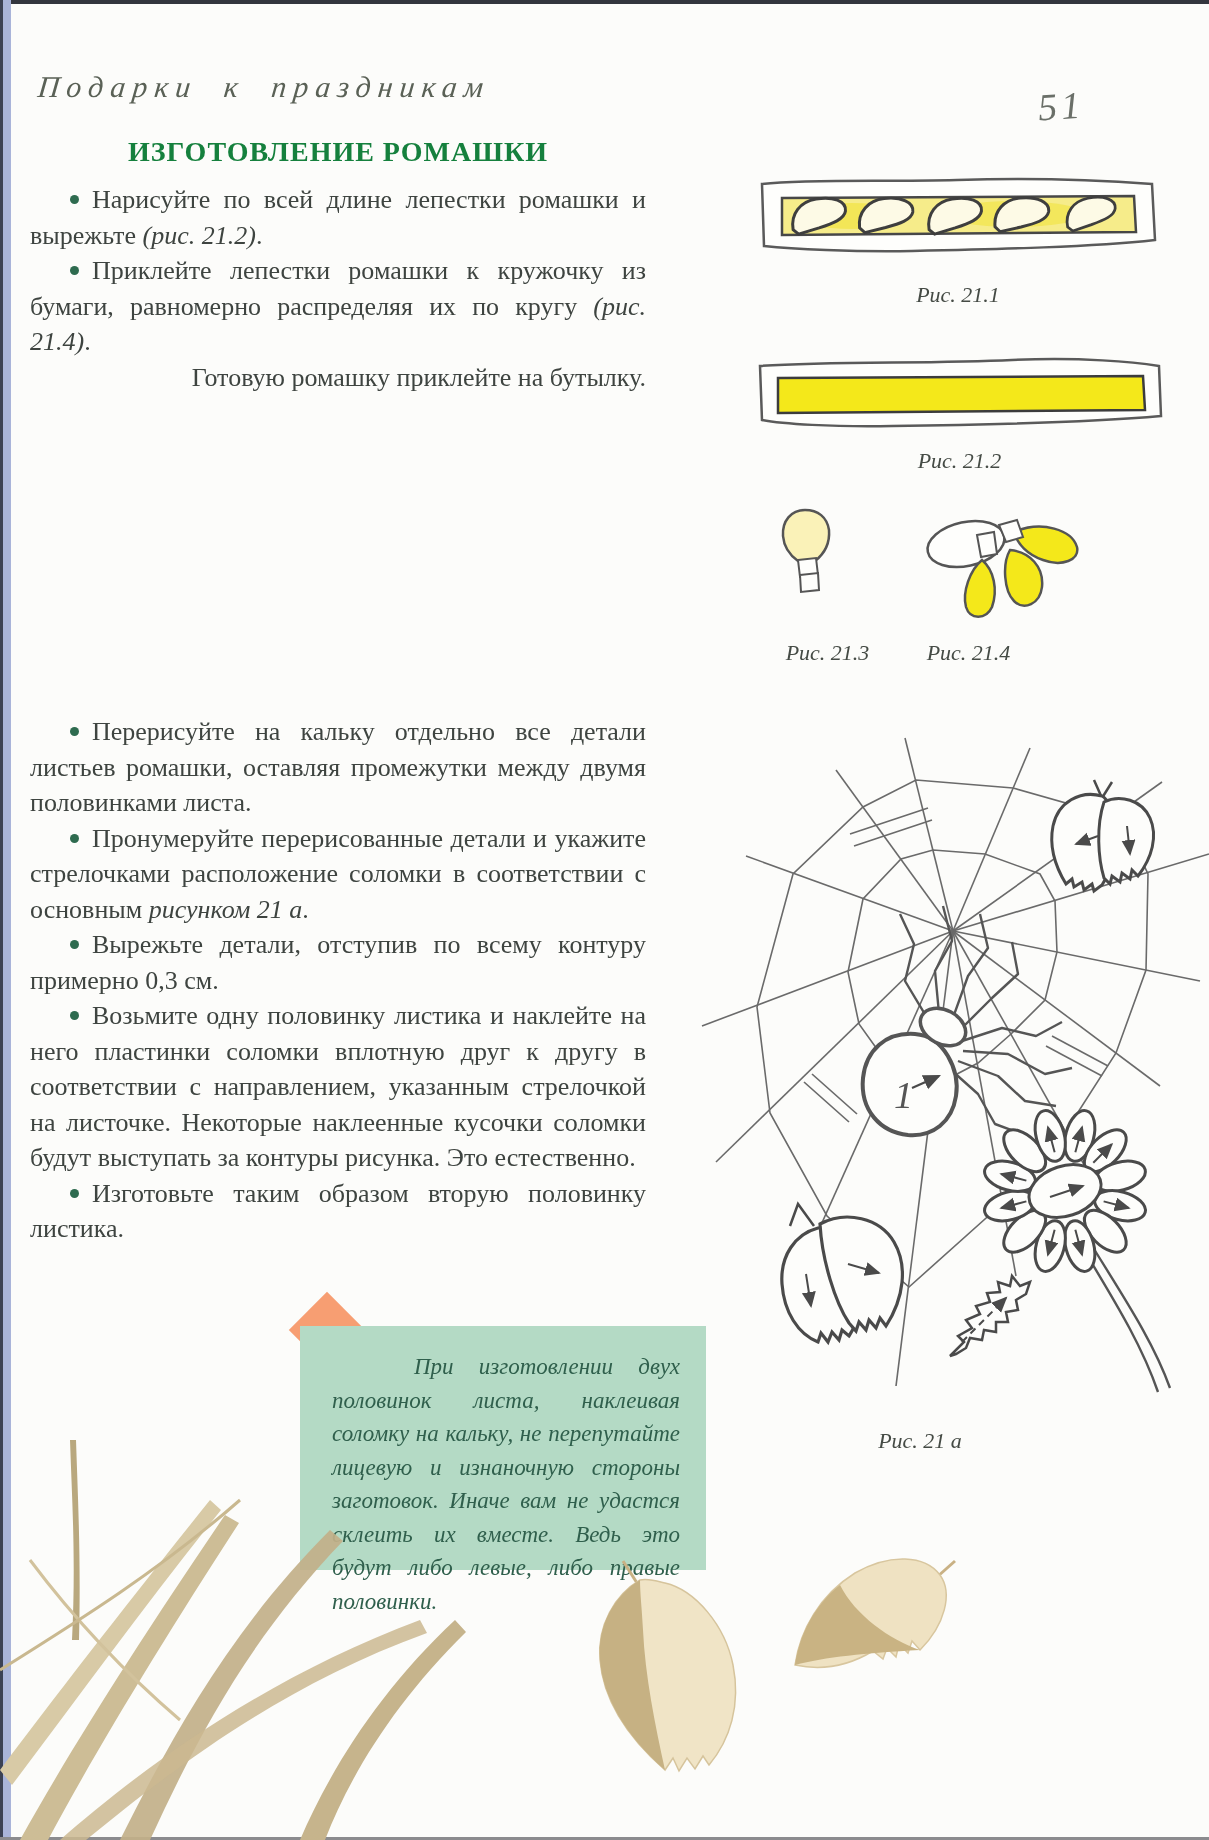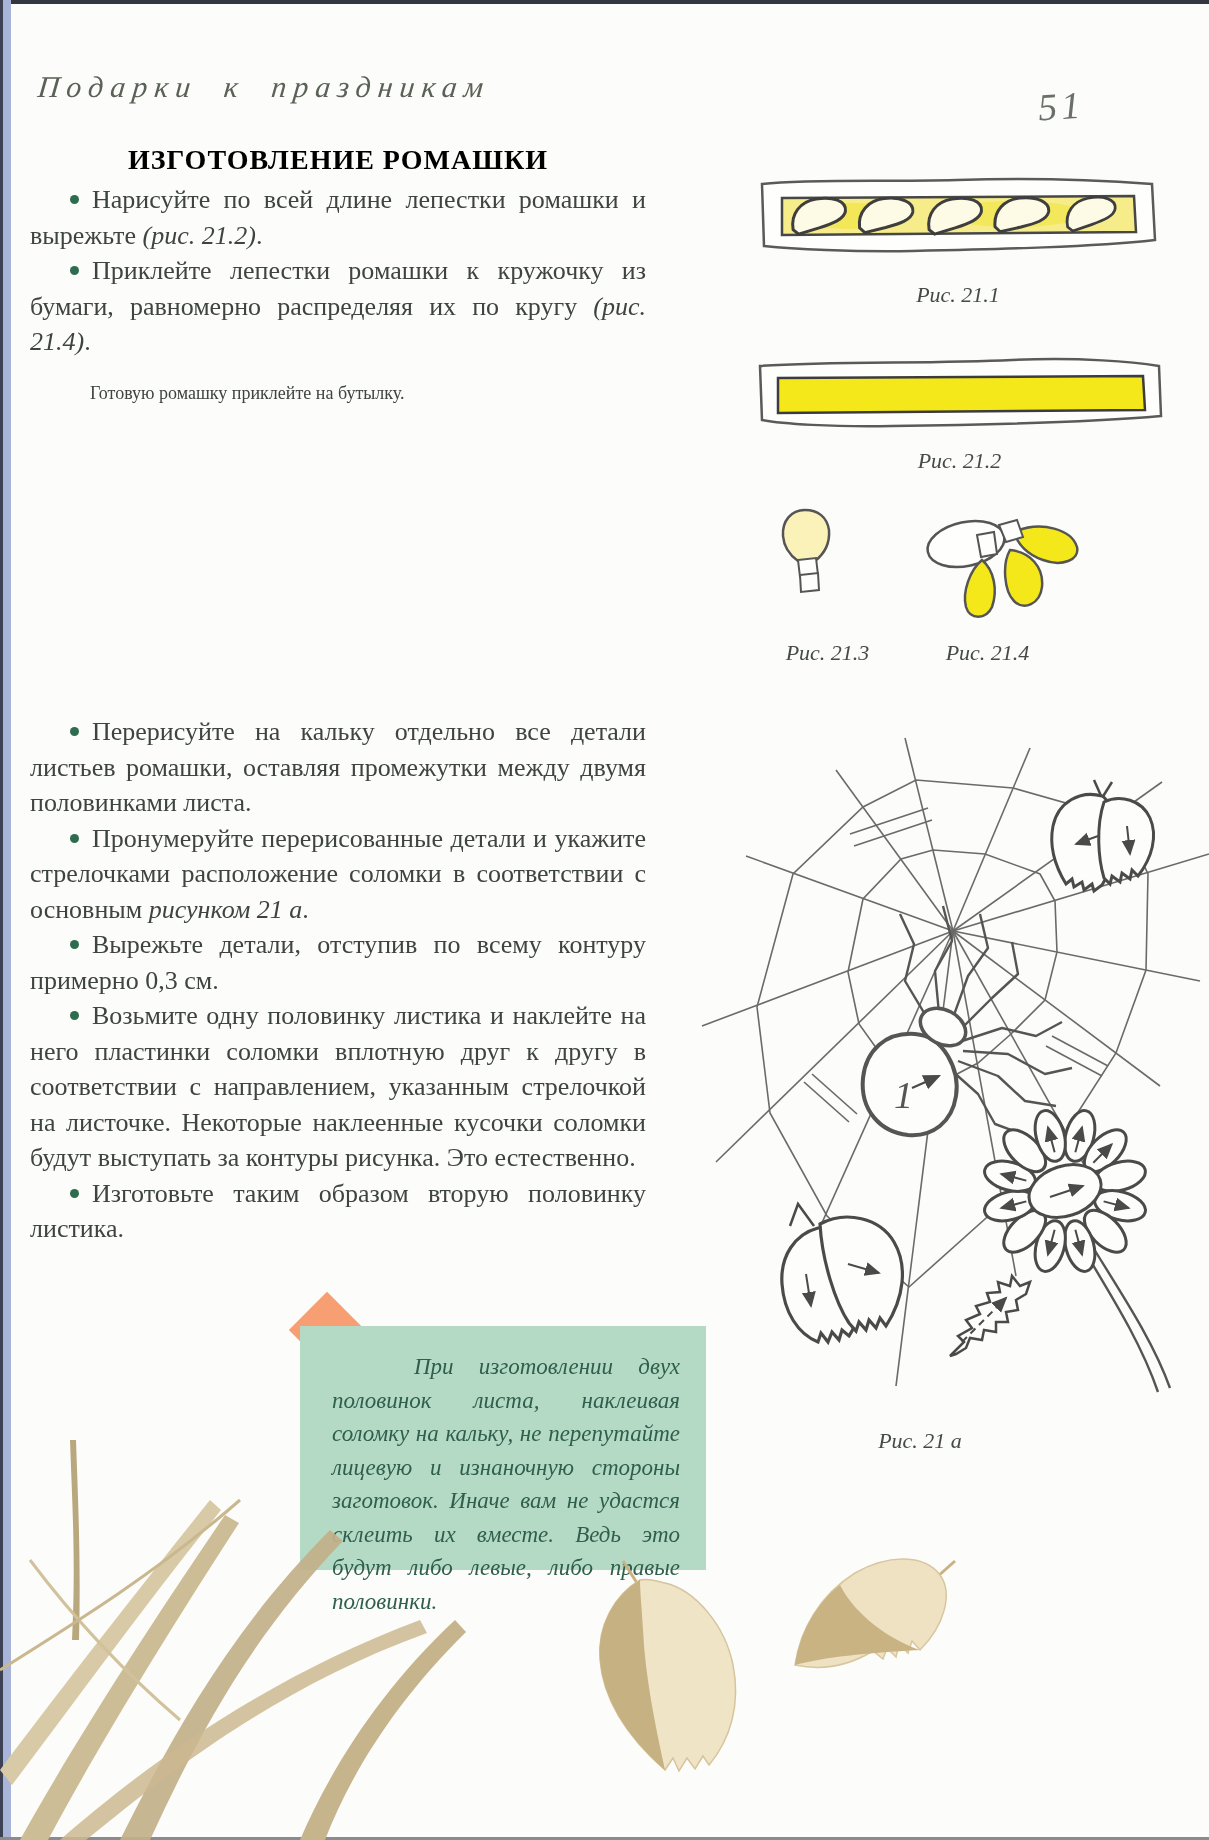--- a/index.html
+++ b/index.html
@@ -9,23 +9,23 @@
   .edge-left-dark{position:absolute;left:0;top:0;width:3px;height:1840px;background:#3c4254;}
   .edge-left-blue{position:absolute;left:3px;top:0;width:8px;height:1840px;background:#a9b4d9;}
   .edge-bottom{position:absolute;left:0;bottom:0;width:1209px;height:3px;background:#8b8b8e;}
 
   .running-head{position:absolute;left:38px;top:70px;font-style:italic;font-size:30px;
         letter-spacing:7px;word-spacing:12px;color:#5a6156;transform:skewX(-6deg);}
   .page-number{position:absolute;left:1038px;top:84px;font-style:italic;font-size:38px;
         letter-spacing:4px;color:#6a6f68;transform:rotate(-4deg);}
 
   .col{position:absolute;left:30px;width:616px;}
-  .sec-title{font-size:28px;letter-spacing:1px;text-align:center;color:#000000;margin:12px;}
+  .sec-title{font-size:28px;letter-spacing:1px;text-align:center;color:#15803d;margin:4px;}
   p.li{margin:0;text-indent:40px;text-align:justify;font-size:26px;line-height:35.5px;}
-  p.closing{margin:16px;text-indent:44px;font-size:18px;line-height:35.5px;}
+  p.closing{margin:0;text-indent:44px;font-size:26px;line-height:35.5px;text-align:right;}
   .bullet{display:inline-block;width:9px;height:9px;border-radius:50%;background:#2e6b4f;
         margin-right:13px;position:relative;top:-4px;}
   .fig-ref{font-style:italic;}
 
   .caption{position:absolute;font-style:italic;font-size:22px;color:#454b45;text-align:center;}
 
   .note-box{position:absolute;left:300px;top:1326px;width:406px;height:244px;background:#b4dac5;
         box-sizing:border-box;padding:24px 26px 18px 32px;}
   .note-box p{margin:0;font-style:italic;font-size:23px;line-height:33.5px;color:#2f5f4c;
         text-align:justify;text-indent:82px;}
@@ -97,21 +97,21 @@
   <div class="caption" style="left:740px;top:640px;width:175px;">Рис. 21.3</div>
 
   <svg class="fig-svg" style="left:922px;top:512px;" width="162" height="112" viewBox="0 0 162 112">
     <ellipse cx="44" cy="32" rx="39" ry="22" transform="rotate(-12 44 32)" fill="#fefefc" stroke="#555" stroke-width="2.5"></ellipse>
     <path d="M92,20 C120,8 150,18 155,35 C158,48 140,55 121,48 C106,43 95,32 92,20 Z" stroke="#555" stroke-width="2.5" fill="#f4e81a"></path>
     <path d="M88,38 C108,40 122,55 120,75 C118,92 102,99 92,89 C82,79 80,52 88,38 Z" stroke="#555" stroke-width="2.5" fill="#f4e81a"></path>
     <path d="M60,48 C72,58 76,78 70,95 C64,108 48,108 44,95 C40,80 48,58 60,48 Z" stroke="#555" stroke-width="2.5" fill="#f4e81a"></path>
     <path d="M55,23 l17,-3 l3,22 l-16,3 z" fill="#fefefc" stroke="#555" stroke-width="2"></path>
     <path d="M77,13 l18,-5 l6,17 l-17,5 z" fill="#fefefc" stroke="#555" stroke-width="2"></path>
   </svg>
-  <div class="caption" style="left:900px;top:640px;width:175px;">Рис. 21.4</div>
+  <div class="caption" style="left:881px;top:640px;width:175px;">Рис. 21.4</div>
 
   <svg class="fig-svg" style="left:700px;top:736px;" width="509" height="676" viewBox="0 0 509 676">
     <defs>
       <marker id="ah" markerWidth="9" markerHeight="8" refX="7" refY="3.5" orient="auto">
         <path d="M0,0 L8,3.5 L0,7 Z" fill="#4a4a4a"></path>
       </marker>
     </defs>
 
     <g stroke="#6a6a6a" stroke-width="1.6">
       <line x1="253" y1="195" x2="205" y2="2"></line>

